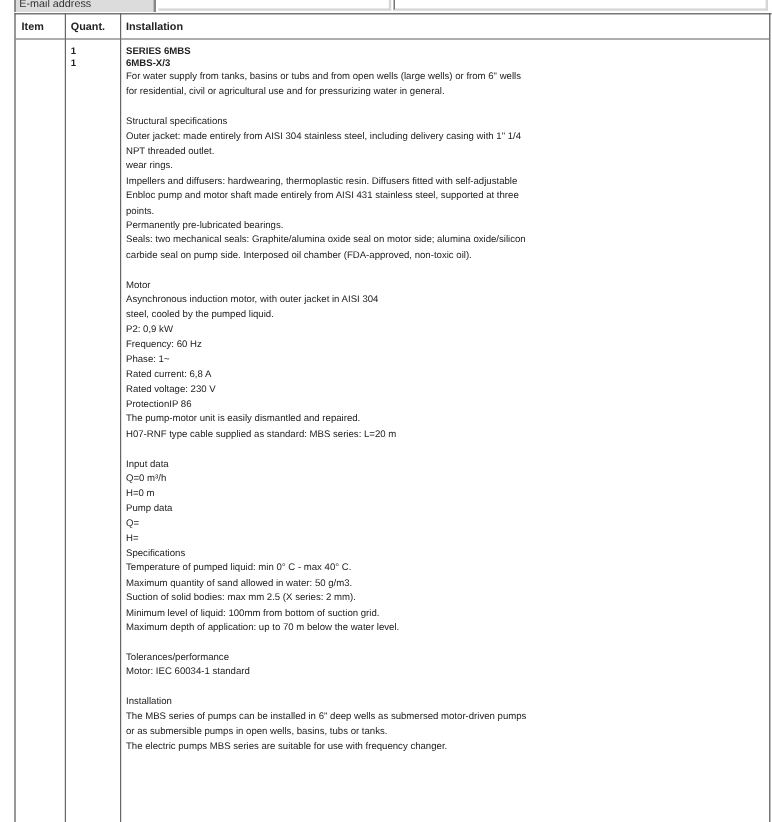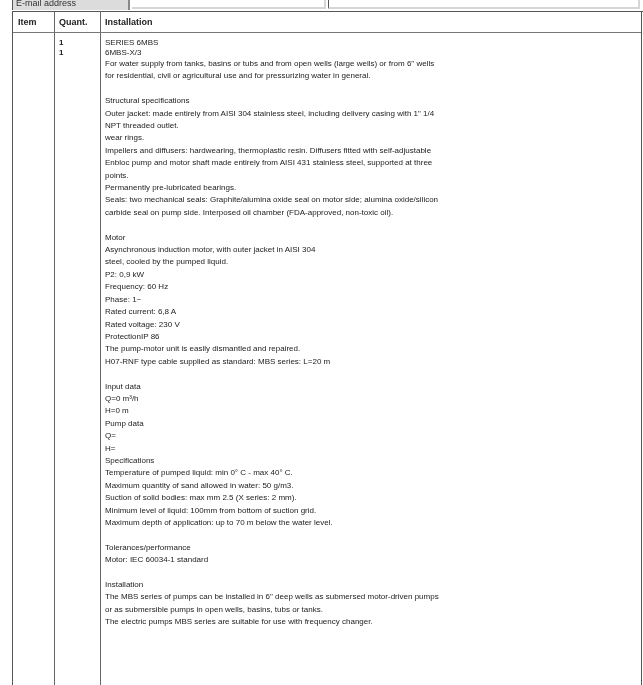--- a/index.html
+++ b/index.html
@@ -35,21 +35,21 @@
   .col-div { position: absolute; top: 0; bottom: 0; width: 1px; background: #666; }
   .col-div.c1 { left: 41px; }
   .col-div.c2 { left: 87px; }
   .th { position: absolute; top: 6px; }
   .th.item { left: 5px; }
   .th.qty { left: 46px; }
   .th.desc { left: 92px; }
   .tbody { position: absolute; left: 0; right: 0; top: 22px; bottom: 0; }
   .qty-col { position: absolute; left: 46px; top: 5px; font-size: 8px; font-weight: bold; line-height: 10px; }
   .desc-col { position: absolute; left: 92px; top: 5px; width: 520px; font-size: 8px; line-height: 12.4px; color: #222; }
-  .desc-col .bold { font-weight: normal; line-height: 10px; }
+  .desc-col .bold { font-weight: bold; line-height: 10px; }
   .desc-col .line { white-space: nowrap; }
   .desc-col .gap { height: 12.4px; }
 </style>
 </head>
 <body>
 
 <div class="email-row">
   <div class="email-label">E-mail address</div>
   <div class="email-box b1"></div>
   <div class="email-box b2"></div>

